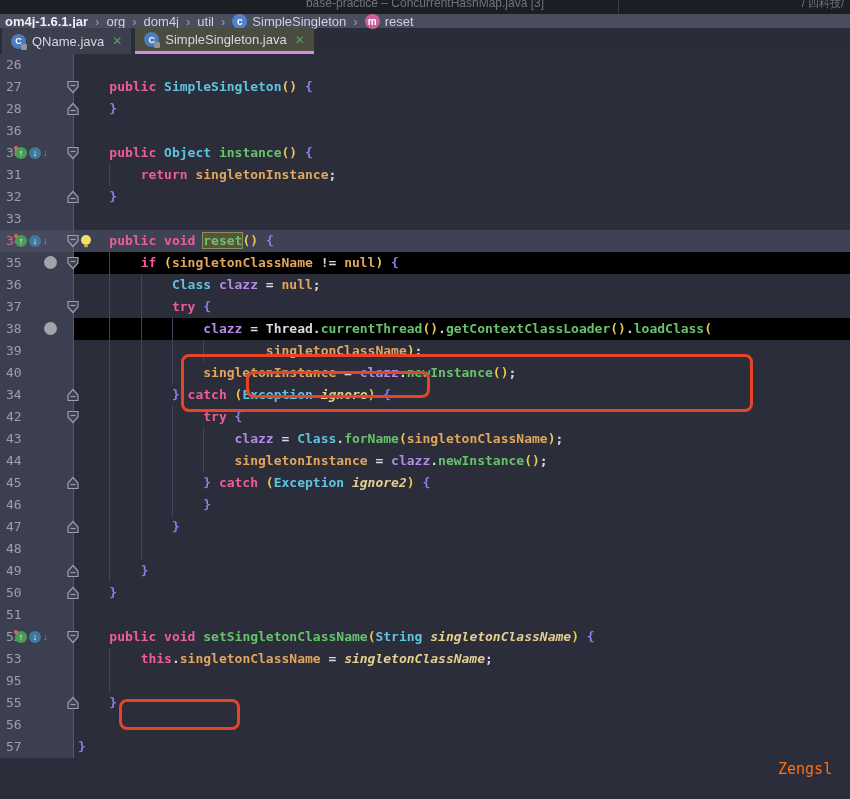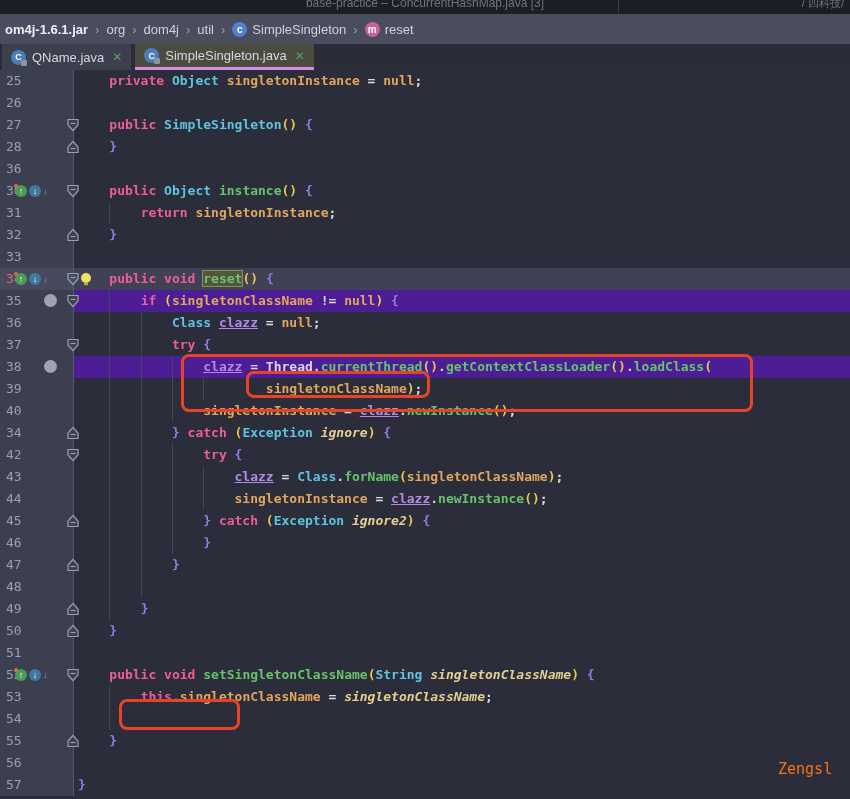--- a/index.html
+++ b/index.html
@@ -6,40 +6,40 @@
   html,body{width:850px;height:799px}
   body{background:#2b2d3b;font-family:"Liberation Sans",sans-serif;position:relative;overflow:hidden}
 
   
   .titlebar{position:relative;height:14px;background:#1d1e23;overflow:hidden}
   .tb-text{position:absolute;top:-5px;left:0;right:0;text-align:center;font-size:12px;line-height:16px;color:#6f7380}
   .tb-right{position:absolute;top:-5px;right:6px;font-size:11px;line-height:16px;color:#6f7380}
   .tb-div{position:absolute;left:618px;top:0;width:1px;height:14px;background:#3a3b42}
 
   
-  .breadcrumbs{height:30px;background:#4a4d5e;display:flex;align-items:center;padding-left:5px;font-size:13px;color:#ced2db}
+  .breadcrumbs{height:14px;background:#4a4d5e;display:flex;align-items:center;padding-left:5px;font-size:13px;color:#ced2db}
   .bc-sep{color:#9aa0ae;margin:0 7px;font-size:13px}
   .bc-item{display:flex;align-items:center;gap:5px}
   .bc-item.bold .bc-label{font-weight:bold;color:#eef0f4}
   .bc-ico{width:15px;height:15px;border-radius:50%;color:#fff;font-size:10px;font-weight:bold;display:flex;align-items:center;justify-content:center;flex:none}
   .bc-ico.class{background:#5282cf}
   .bc-ico.method{background:#c9619f}
 
   
   .tabbar{height:26px;background:#2a2c38;display:flex;padding-left:2px}
   .tab{display:flex;align-items:center;gap:6px;padding:0 9px;font-size:13px;color:#d5d8e0;background:#3c3f4d;margin-right:4px}
   .tab.selected{background:#4a4c40;border-bottom:3px solid #d48ce0}
   .tab-ico{position:relative;width:15px;height:15px;border-radius:50%;background:#4e7cba;color:#fff;font-size:9px;font-weight:bold;display:flex;align-items:center;justify-content:center;flex:none}
   .tab-ico i{position:absolute;right:-1px;bottom:-1px;width:6px;height:6px;background:#8f949c;border-radius:1px}
   .tab-close{color:#58a05e;font-size:12px;margin-left:2px}
 
   
   .editor{position:relative;height:733px;background:#2b2d3b}
   .row{position:relative;height:22px;background:#2b2d3b}
-  .row.bp{background:#4c1d95}
+  .row.bp{background:#000000}
   .row.cur{background:#3f4254}
   .gbg{position:absolute;left:0;top:0;width:73px;height:22px;background:#3c3f50}
   .row.cur .gbg{background:#474a5d}
   .gbd{position:absolute;left:73px;top:0;width:1px;height:22px;background:#555870}
   .ln{position:absolute;left:6px;top:0;font:13px/22px "DejaVu Sans Mono",monospace;color:#9aa0b0}
   .ln.cur{color:#e2647e}
   .ovr{position:absolute;top:5px;width:12px;height:12px;border-radius:50%;color:#fff;font-size:9px;line-height:12px;text-align:center}
   .ovr.up{left:15px;background:#4a9b57}
   .ovr.up i{position:absolute;left:-1px;top:-1px;width:4px;height:4px;border-radius:50%;background:#e0684a}
   .ovr.down{left:29px;background:#41799e}
@@ -50,21 +50,21 @@
   .guide{position:absolute;top:0;width:1px;height:22px;background:#42465c;z-index:1}
   .code{position:absolute;left:78px;top:0;font:bold 13px/22px "DejaVu Sans Mono",monospace;white-space:pre;z-index:1;color:#d7dae2}
 
   
   .tk-kw{color:#ee5d9a}
   .tk-cls{color:#5fc4de}
   .tk-mth{color:#67c46b}
   .tk-fld{color:#e2a65c}
   .tk-lit{color:#e2a65c}
   .tk-par{color:#e5cf8f;font-style:italic}
-  .tk-var{color:#b48ae8;text-decoration:underline}
+  .tk-var{color:#b48ae8;}
   .tk-pl{color:#d7dae2}
   .tk-br{color:#8f7de8}
   .tk-pr{color:#e8c94e}
   .tk-mhl1{color:#6ec26e;background:#53563a;box-shadow:0 0 0 1px #8a8c5a}
   .tk-mhl2{color:#6ec26e;background:#45483e;box-shadow:0 0 0 1px #979ca8}
 
   
   .ann{position:absolute;border:3px solid #e64429;border-radius:8px;pointer-events:none;z-index:6}
 
   .watermark{position:absolute;left:778px;top:760px;font:15px "DejaVu Sans Mono",monospace;color:#f97316;z-index:3}
@@ -116,26 +116,20 @@
       <span class="tab-ico">C<i></i></span>
       <span>SimpleSingleton.java</span>
       <span class="tab-close">✕</span>
     </div>
   </div>
 
 <div class="editor" id="editor">
     <div class="row">
       <div class="gbg"></div>
       <div class="gbd"></div>
-      <div class="ln">25</div>
-      <pre class="code">    <span class="tk-kw">private</span><span class="tk-pl"> </span><span class="tk-cls">Object</span><span class="tk-pl"> </span><span class="tk-fld">singletonInstance</span><span class="tk-pl"> = </span><span class="tk-lit">null</span><span class="tk-pl">;</span></pre>
-    </div>
-    <div class="row">
-      <div class="gbg"></div>
-      <div class="gbd"></div>
       <div class="ln">26</div>
     </div>
     <div class="row">
       <div class="gbg"></div>
       <div class="gbd"></div>
       <div class="ln">27</div>
       <span class="fold"><svg width="14" height="14" viewBox="0 0 14 14">
           <path d="M2 1.5 H12 V7 L7 12.5 L2 7 Z" fill="#3c3f50" stroke="#9aa0b2" stroke-width="1.2"></path>
           <path d="M4.5 5.5 H9.5" stroke="#9aa0b2" stroke-width="1.2"></path>
         </svg></span>
@@ -398,21 +392,21 @@
       <div class="gbg"></div>
       <div class="gbd"></div>
       <div class="guide" style="left: 109.3px;"></div>
       <div class="ln">53</div>
       <pre class="code">        <span class="tk-kw">this</span><span class="tk-pl">.</span><span class="tk-fld">singletonClassName</span><span class="tk-pl"> = </span><span class="tk-par">singletonClassName</span><span class="tk-pl">;</span></pre>
     </div>
     <div class="row">
       <div class="gbg"></div>
       <div class="gbd"></div>
       <div class="guide" style="left: 109.3px;"></div>
-      <div class="ln">54</div>
+      <div class="ln">95</div>
     </div>
     <div class="row">
       <div class="gbg"></div>
       <div class="gbd"></div>
       <div class="ln">55</div>
       <span class="fold"><svg width="14" height="14" viewBox="0 0 14 14">
           <path d="M2 12.5 H12 V7 L7 1.5 L2 7 Z" fill="#3c3f50" stroke="#9aa0b2" stroke-width="1.2"></path>
           <path d="M4.5 8.5 H9.5" stroke="#9aa0b2" stroke-width="1.2"></path>
         </svg></span>
       <pre class="code">    <span class="tk-br">}</span></pre>

